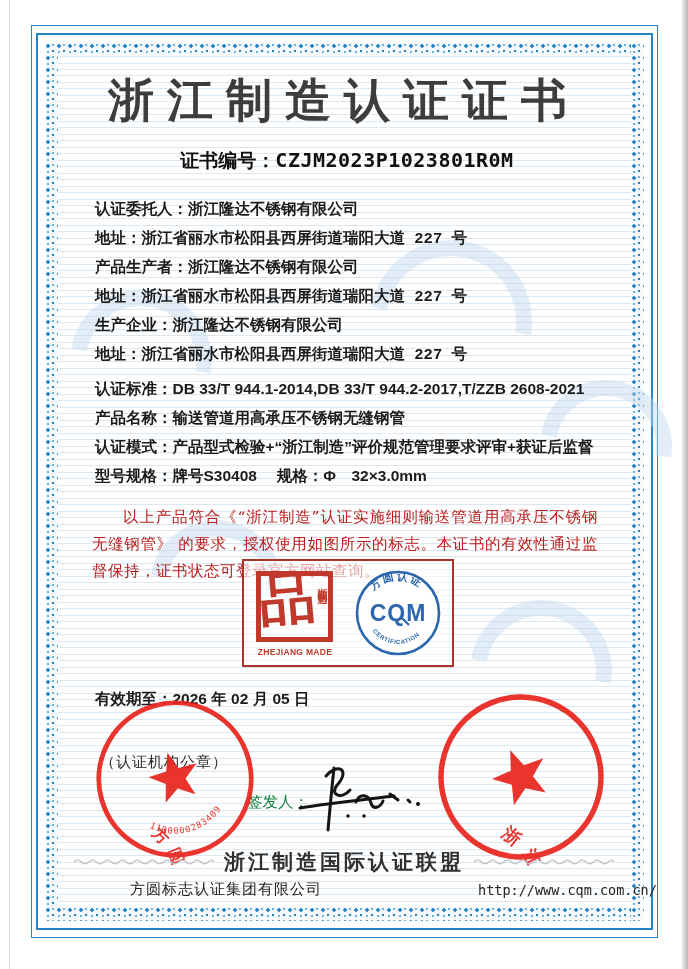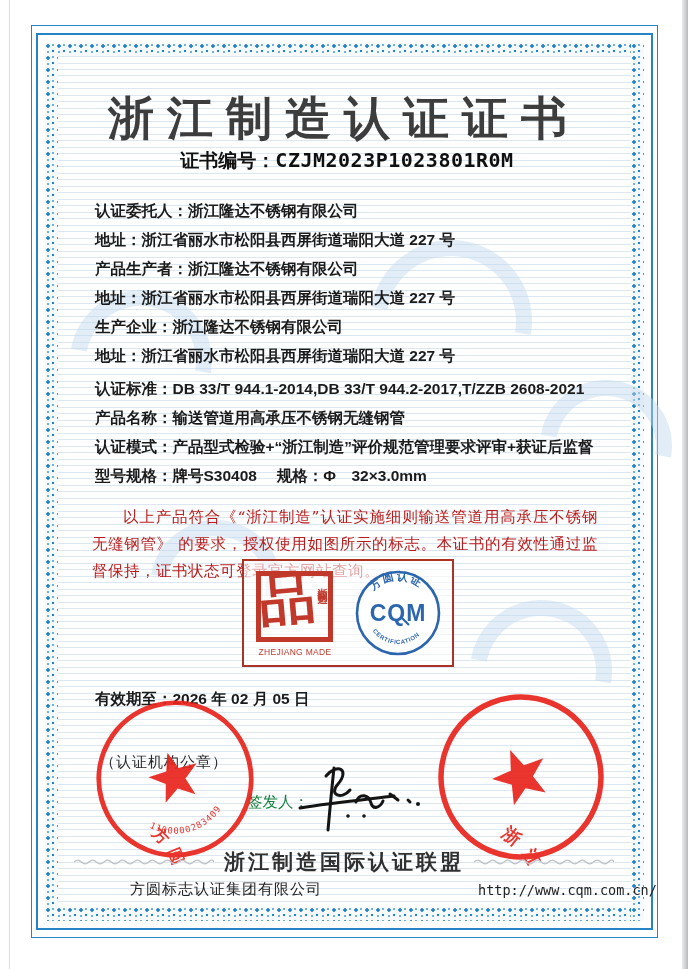--- a/index.html
+++ b/index.html
@@ -23,40 +23,40 @@
   .band-bottom{left:45px;right:44px;bottom:48px;height:14px;}
   .band-left{left:45px;width:13px;top:43px;bottom:48px;}
   .band-right{right:44px;width:13px;top:43px;bottom:48px;}
   
   .waves{left:58px;top:56px;right:57px;bottom:62px;
     background:repeating-linear-gradient(180deg,rgba(140,175,205,0.30) 0 1px,rgba(255,255,255,0) 1px 6.5px);}
   .wm{border:16px solid rgba(190,215,238,0.45);border-radius:50%;
       border-bottom-color:transparent;border-left-color:transparent;transform:rotate(-35deg);}
   
   .title{left:0;right:0;top:70px;text-align:center;font-family:"DejaVu Serif",serif;
-         font-weight:700;font-size:46px;letter-spacing:13px;color:#3d3d3d;margin-top:18px;}
+         font-weight:700;font-size:46px;letter-spacing:13px;color:#3d3d3d;}
   .certno{left:0;right:0;top:148px;text-align:center;font-size:19px;font-weight:700;color:#101010;padding-left:6px;}
   .certno .num{font-family:"DejaVu Sans Mono",monospace;font-size:20px;letter-spacing:0.5px;}
   .rows{left:95px;right:70px;}
   .rows .row{height:29px;line-height:29px;font-size:15.5px;font-weight:700;color:#1b1b1b;white-space:nowrap;}
-  .rows-parties{top:196px;}
+  .rows-parties{top:196px;font-family:Liberation Mono, monospace;}
   .rows-details{top:374px;}
   .statement{left:92px;right:90px;top:504px;font-family:"DejaVu Serif",serif;font-size:15.5px;
              line-height:27px;color:#b91c1c;text-indent:2em;letter-spacing:0.5px;text-align:justify;}
   
   .logo-box{left:242px;top:559px;width:208px;height:104px;border:2px solid #ab3226;
             background:rgba(255,255,255,0.6);display:flex;align-items:center;justify-content:center;gap:12px;}
   .zj{position:relative;width:88px;height:90px;}
   .zj-frame{position:absolute;left:3px;top:3px;right:8px;bottom:16px;border:5px solid #c0392b;}
   .zj-pin{position:absolute;left:6px;top:2px;font-family:"DejaVu Serif",serif;font-weight:700;
           font-size:56px;color:#c0392b;transform:rotate(-5deg);line-height:1;}
   .zj-vert{position:absolute;right:12px;top:12px;writing-mode:vertical-rl;font-size:10px;
            font-weight:700;color:#c0392b;letter-spacing:2px;}
   .zj-cap{position:absolute;left:0;right:4px;bottom:1px;text-align:center;font-size:8.5px;
-          font-weight:400;color:#c0392b;letter-spacing:0.3px;white-space:nowrap;}
+          font-weight:700;color:#c0392b;letter-spacing:0.3px;white-space:nowrap;}
   .rows-dates{top:684px;}
   .seal-note{left:100px;top:753px;font-size:15px;color:#2a2a2a;letter-spacing:1px;}
   .signer{left:247px;top:792px;font-size:15.5px;font-weight:400;color:#15803d;}
   
   .stamp{opacity:0.92;}
   .stamp-left{left:92px;top:696px;transform:rotate(-16deg);}
   .stamp-right{left:436px;top:692px;transform:rotate(-22deg);}
   
   .f-alliance{left:0;right:0;top:848px;display:flex;align-items:center;justify-content:center;gap:10px;}
   .f-alliance .name{font-size:21px;font-weight:700;color:#303030;letter-spacing:3px;}

